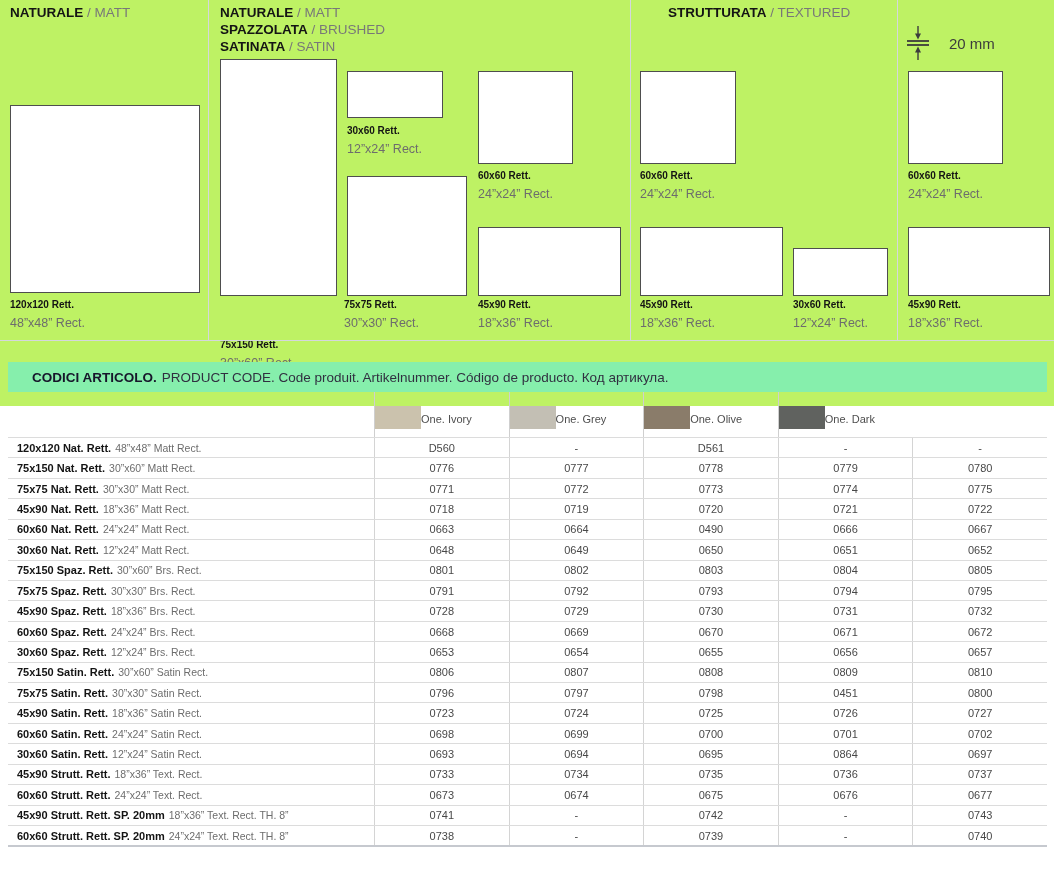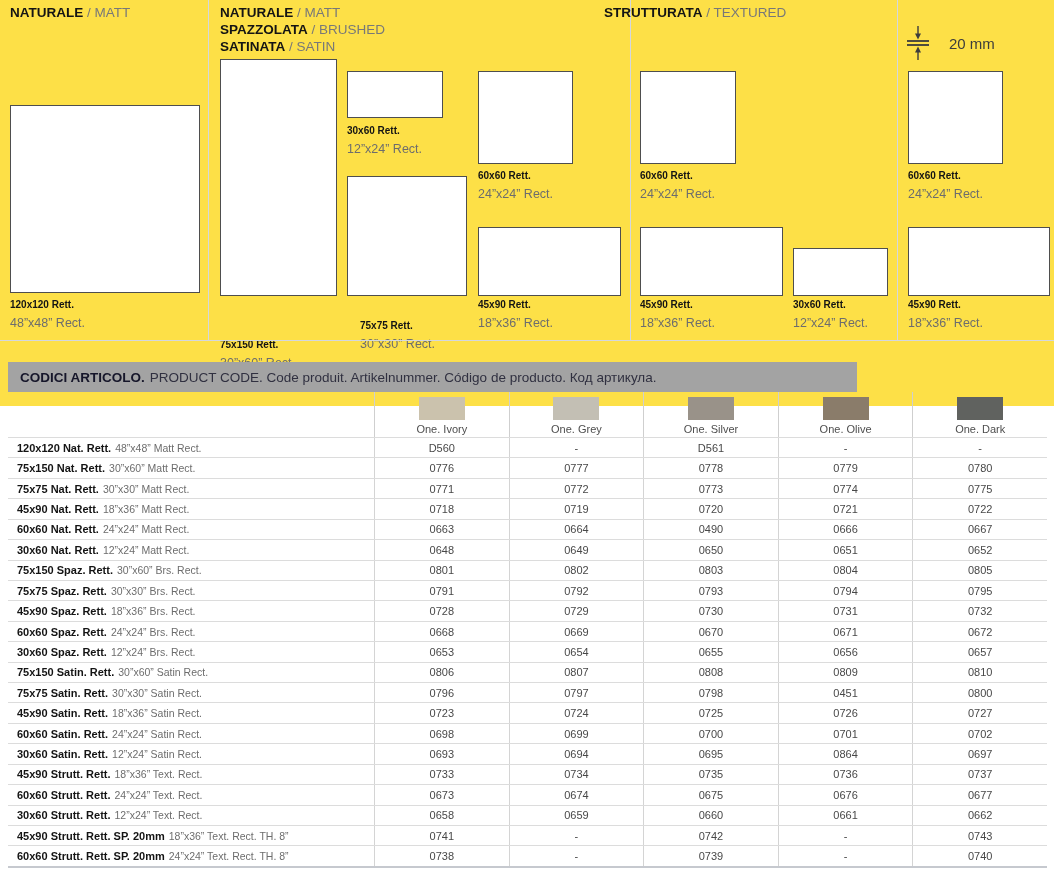--- a/index.html
+++ b/index.html
@@ -1,47 +1,47 @@
 <!DOCTYPE html>
 <html><head>
 <meta charset="utf-8">
 <style>
   * { margin:0; padding:0; box-sizing:border-box; }
   html,body { background:#fff; }
   body { width:1054px; height:873px; position:relative; overflow:hidden;
          font-family:"Liberation Sans", sans-serif; -webkit-font-smoothing:antialiased; }
 
   
-  .formats { position:absolute; left:0; top:0; width:1054px; height:406px; background:#fde047; }
+  .formats { position:absolute; left:0; top:0; width:1054px; height:406px; background:#bef264; }
   .vdiv { position:absolute; top:0; width:1px; height:341px; background:#d4d7dd; }
   .hline { position:absolute; left:0; top:340px; width:1054px; height:1px; background:#d4d7dd; }
   .fheader { position:absolute; font-size:13.5px; line-height:17px; white-space:nowrap; }
   .fheader .fin { display:block; }
   .fheader b { color:#141414; }
   .fheader .rest { color:#787878; font-weight:normal; }
   .tile { position:absolute; border:1px solid #4e4e4e; background:#fff; }
   .tlabel { position:absolute; white-space:nowrap; }
   .tname { font-size:10px; font-weight:bold; color:#141414; line-height:16px; }
   .tinch { font-size:12.5px; color:#6d6d6d; line-height:15px; margin-top:3px; }
   .thickness { position:absolute; left:905px; top:26px; display:flex; align-items:center; gap:18px; }
   .tk-text { font-size:15px; color:#3c3c3c; }
 
   
-  .codes-bar { position:absolute; left:8px; top:362px; width:849px; height:30px;
-               background:#a3a3a3; display:flex; align-items:center; padding-left:12px;
+  .codes-bar { position:absolute; left:8px; top:362px; width:1039px; height:30px;
+               background:#86efac; display:flex; align-items:center; padding-left:24px;
                font-size:13.5px; white-space:nowrap; overflow:hidden; }
   .codes-bar b { color:#16162a; }
   .codes-bar .rest { color:#303040; margin-left:5px; }
 
   
   .codes-grid { display:grid; grid-template-columns:366px repeat(5, 1fr); }
 
   
   .swatch-row { position:absolute; left:8px; top:392px; width:1039px; height:45px; }
-  .swatch-cell { border-left:1px solid #cfcfcf; display:flex; flex-direction:column;
+  .swatch-cell { border-left:1px solid #cfcfcf; display:flex; flex-direction:row;
                  align-items:center; padding-top:5px; }
   .swatch-cell.spacer { border-left:none; }
   .swatch { width:46px; height:23px; }
   .swatch-label { font-size:11px; color:#4e4e4e; margin-top:3px; }
 
   
   .ctable { position:absolute; left:8px; top:437px; width:1039px; border-bottom:2px solid #c6c9cf; }
   .trow { height:20.43px; border-top:1px solid #dcdcdc; }
   .rlabel { display:flex; align-items:center; padding-left:9px; overflow:hidden; }
   .rlabel b { font-size:11px; color:#141414; margin-right:4px; white-space:nowrap; }
@@ -74,38 +74,38 @@
   <div class="tlabel" style="left:220px; top:297px;margin-top:40px;">
     <div class="tname">75x150 Rett.</div>
     <div class="tinch">30”x60” Rect.</div>
   </div>
   <div class="tile" style="left:347px; top:71px; width:96px; height:47px;"></div>
   <div class="tlabel" style="left:347px; top:123px;">
     <div class="tname">30x60 Rett.</div>
     <div class="tinch">12”x24” Rect.</div>
   </div>
   <div class="tile" style="left:347px; top:176px; width:120px; height:120px;"></div>
-  <div class="tlabel" style="left:360px; top:297px;margin-top:21px;">
+  <div class="tlabel" style="left:344px; top:297px;">
     <div class="tname">75x75 Rett.</div>
     <div class="tinch">30”x30” Rect.</div>
   </div>
   <div class="tile" style="left:478px; top:71px; width:95px; height:93px;"></div>
   <div class="tlabel" style="left:478px; top:168px;">
     <div class="tname">60x60 Rett.</div>
     <div class="tinch">24”x24” Rect.</div>
   </div>
   <div class="tile" style="left:478px; top:227px; width:143px; height:69px;"></div>
   <div class="tlabel" style="left:478px; top:297px;">
     <div class="tname">45x90 Rett.</div>
     <div class="tinch">18”x36” Rect.</div>
   </div>
 
   <div class="vdiv" style="left:630px;"></div>
 
-  <div class="fheader" style="left:604px; top:4px;">
+  <div class="fheader" style="left:668px; top:4px;">
     <span class="fin"><b>STRUTTURATA</b><span class="rest"> / TEXTURED</span></span>
   </div>
   <div class="tile" style="left:640px; top:71px; width:96px; height:93px;"></div>
   <div class="tlabel" style="left:640px; top:168px;">
     <div class="tname">60x60 Rett.</div>
     <div class="tinch">24”x24” Rect.</div>
   </div>
   <div class="tile" style="left:640px; top:227px; width:143px; height:69px;"></div>
   <div class="tlabel" style="left:640px; top:297px;">
     <div class="tname">45x90 Rett.</div>
@@ -153,24 +153,20 @@
   <div class="swatch-cell spacer"></div>
   <div class="swatch-cell">
     <div class="swatch" style="background: rgb(203, 194, 173);"></div>
     <div class="swatch-label">One. Ivory</div>
   </div>
   <div class="swatch-cell">
     <div class="swatch" style="background: rgb(195, 191, 180);"></div>
     <div class="swatch-label">One. Grey</div>
   </div>
   <div class="swatch-cell">
-    <div class="swatch" style="background: rgb(153, 146, 137);"></div>
-    <div class="swatch-label">One. Silver</div>
-  </div>
-  <div class="swatch-cell">
     <div class="swatch" style="background: rgb(138, 124, 106);"></div>
     <div class="swatch-label">One. Olive</div>
   </div>
   <div class="swatch-cell">
     <div class="swatch" style="background: rgb(96, 98, 95);"></div>
     <div class="swatch-label">One. Dark</div>
   </div>
 </div>
 
 <div class="ctable">
@@ -383,31 +379,20 @@
       <b>60x60 Strutt. Rett.</b>
       <span>24”x24” Text. Rect.</span>
     </div>
     <div class="rcode">0673</div>
     <div class="rcode">0674</div>
     <div class="rcode">0675</div>
     <div class="rcode">0676</div>
     <div class="rcode">0677</div>
   </div>
 
-  <div class="trow codes-grid">
-    <div class="rlabel">
-      <b>30x60 Strutt. Rett.</b>
-      <span>12”x24” Text. Rect.</span>
-    </div>
-    <div class="rcode">0658</div>
-    <div class="rcode">0659</div>
-    <div class="rcode">0660</div>
-    <div class="rcode">0661</div>
-    <div class="rcode">0662</div>
-  </div>
 
   <div class="trow codes-grid">
     <div class="rlabel">
       <b>45x90 Strutt. Rett. SP. 20mm</b>
       <span>18”x36” Text. Rect. TH. 8”</span>
     </div>
     <div class="rcode">0741</div>
     <div class="rcode">-</div>
     <div class="rcode">0742</div>
     <div class="rcode">-</div>

